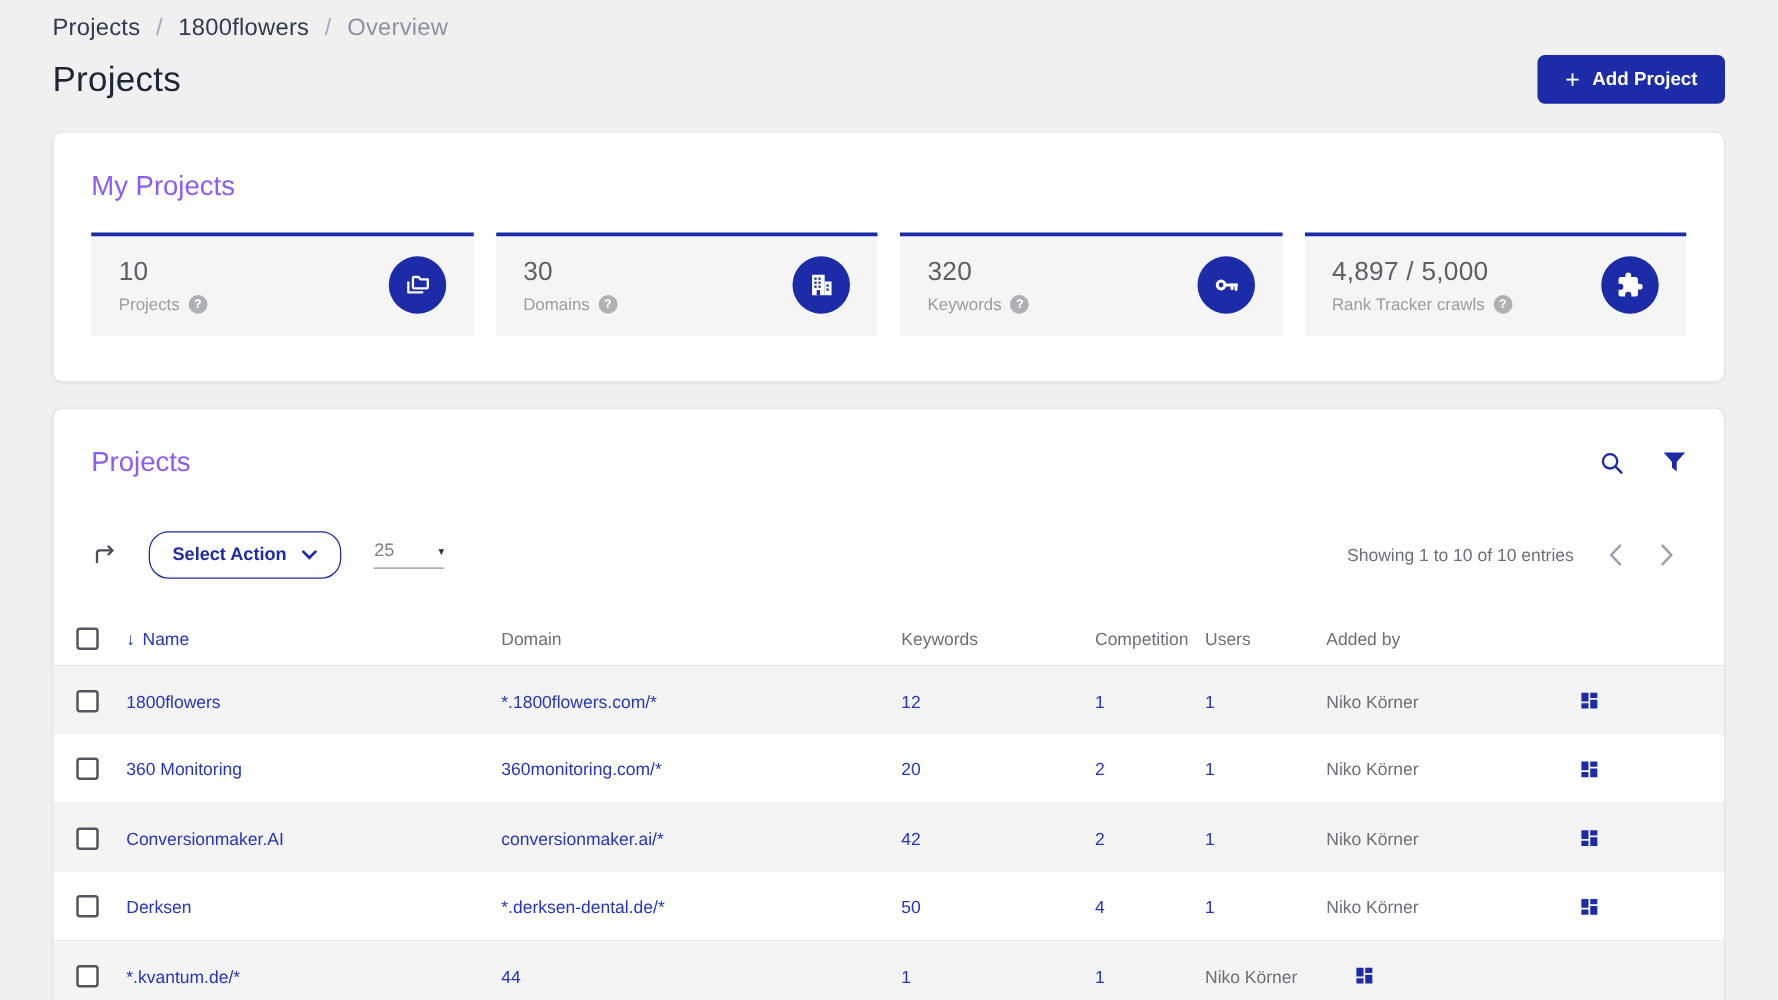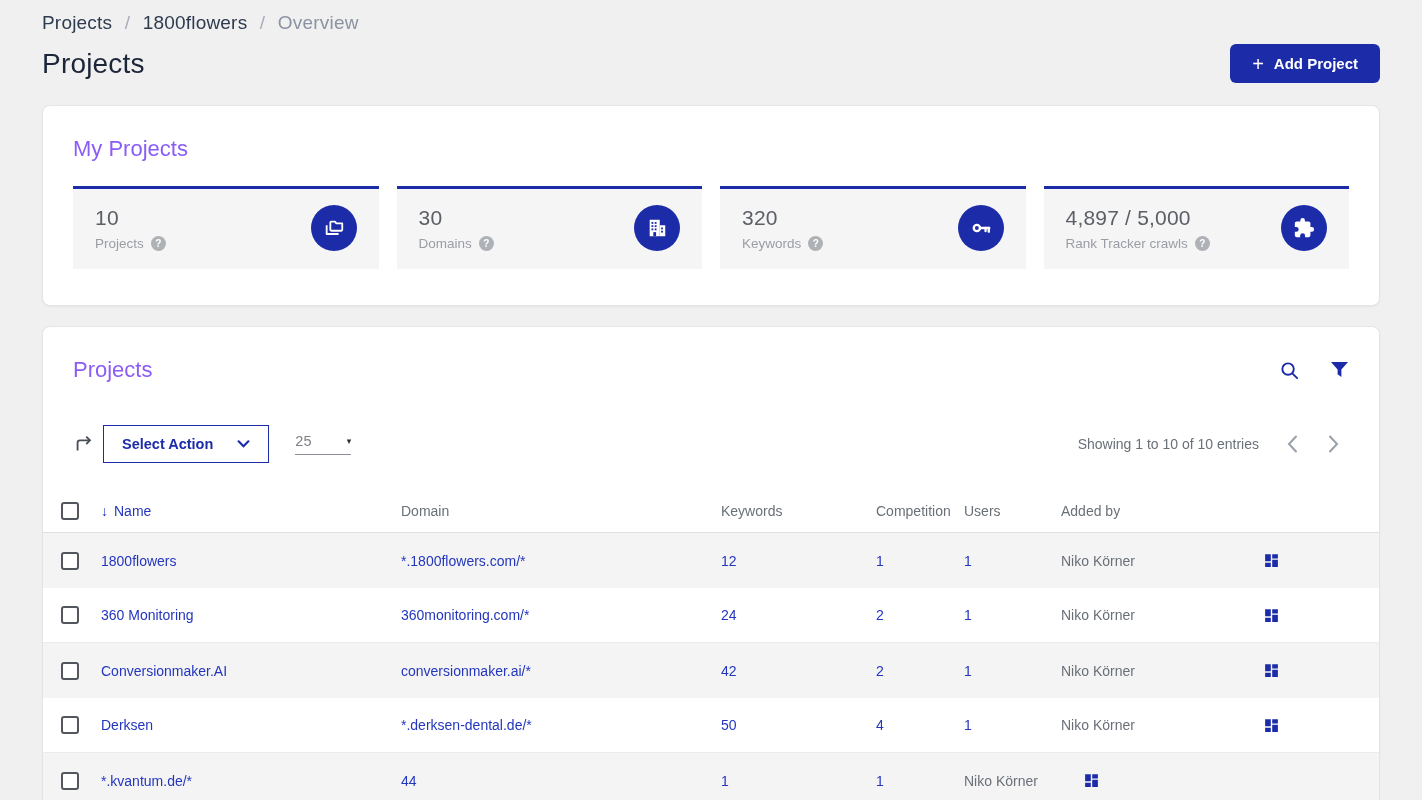--- a/index.html
+++ b/index.html
@@ -56,22 +56,22 @@
   }
 
   
   .table-card { padding:30px 0 0; min-height:520px; }
   .table-head-row { display:flex; justify-content:space-between; align-items:center; padding:0 30px; }
   .table-icons { display:flex; align-items:center; gap:30px; }
   .icon-btn { cursor:pointer; display:flex; align-items:center; }
 
   .toolbar { display:flex; align-items:center; padding:0 30px; margin-top:42px; }
   .select-action {
-    margin-left:8px; display:flex; align-items:center; gap:24px;
-    border:1px solid #1c2ba8; color:#1c2ba8; background:#fff; border-radius:0;
+    margin-left:24px; display:flex; align-items:center; gap:12px;
+    border:1px solid #1c2ba8; color:#1c2ba8; background:#fff; border-radius:16px;
     padding:10px 18px; font-size:14.5px; font-weight:600; cursor:pointer;
     font-family:"Liberation Sans", sans-serif;
   }
   .page-size {
     margin-left:26px; width:56px; display:flex; align-items:center; justify-content:space-between;
     border-bottom:1px solid #8d9096; padding-bottom:5px; color:#7c8087; font-size:14.5px; cursor:pointer;gap:14px;
   }
   .page-size .caret { font-size:9px; color:#2b2f38; }
   .toolbar-right { margin-left:auto; display:flex; align-items:center; }
   .showing { color:#6a7077; font-size:14px; }
@@ -295,21 +295,21 @@
         </span>
           </div>
       </div>
 
       <div class="trow data">
         <div class="cell-check">
             <div class="checkbox"></div>
           </div>
         <div class="blue clickable">360 Monitoring</div>
         <div class="blue clickable">360monitoring.com/*</div>
-        <div class="blue">24</div>
+        <div class="blue">20</div>
         <div class="blue">2</div>
         <div class="blue">1</div>
         <div class="muted">Niko Körner</div>
         <div class="cell-actions">
             <span class="icon-btn">
           <svg width="17" height="17" viewBox="0 0 24 24" fill="#1c2ba8">
                 <path d="M3 13h8V3H3v10zm0 8h8v-6H3v6zm10 0h8V11h-8v10zm0-18v6h8V3h-8z"></path>
               </svg>
         </span>
           </div>

